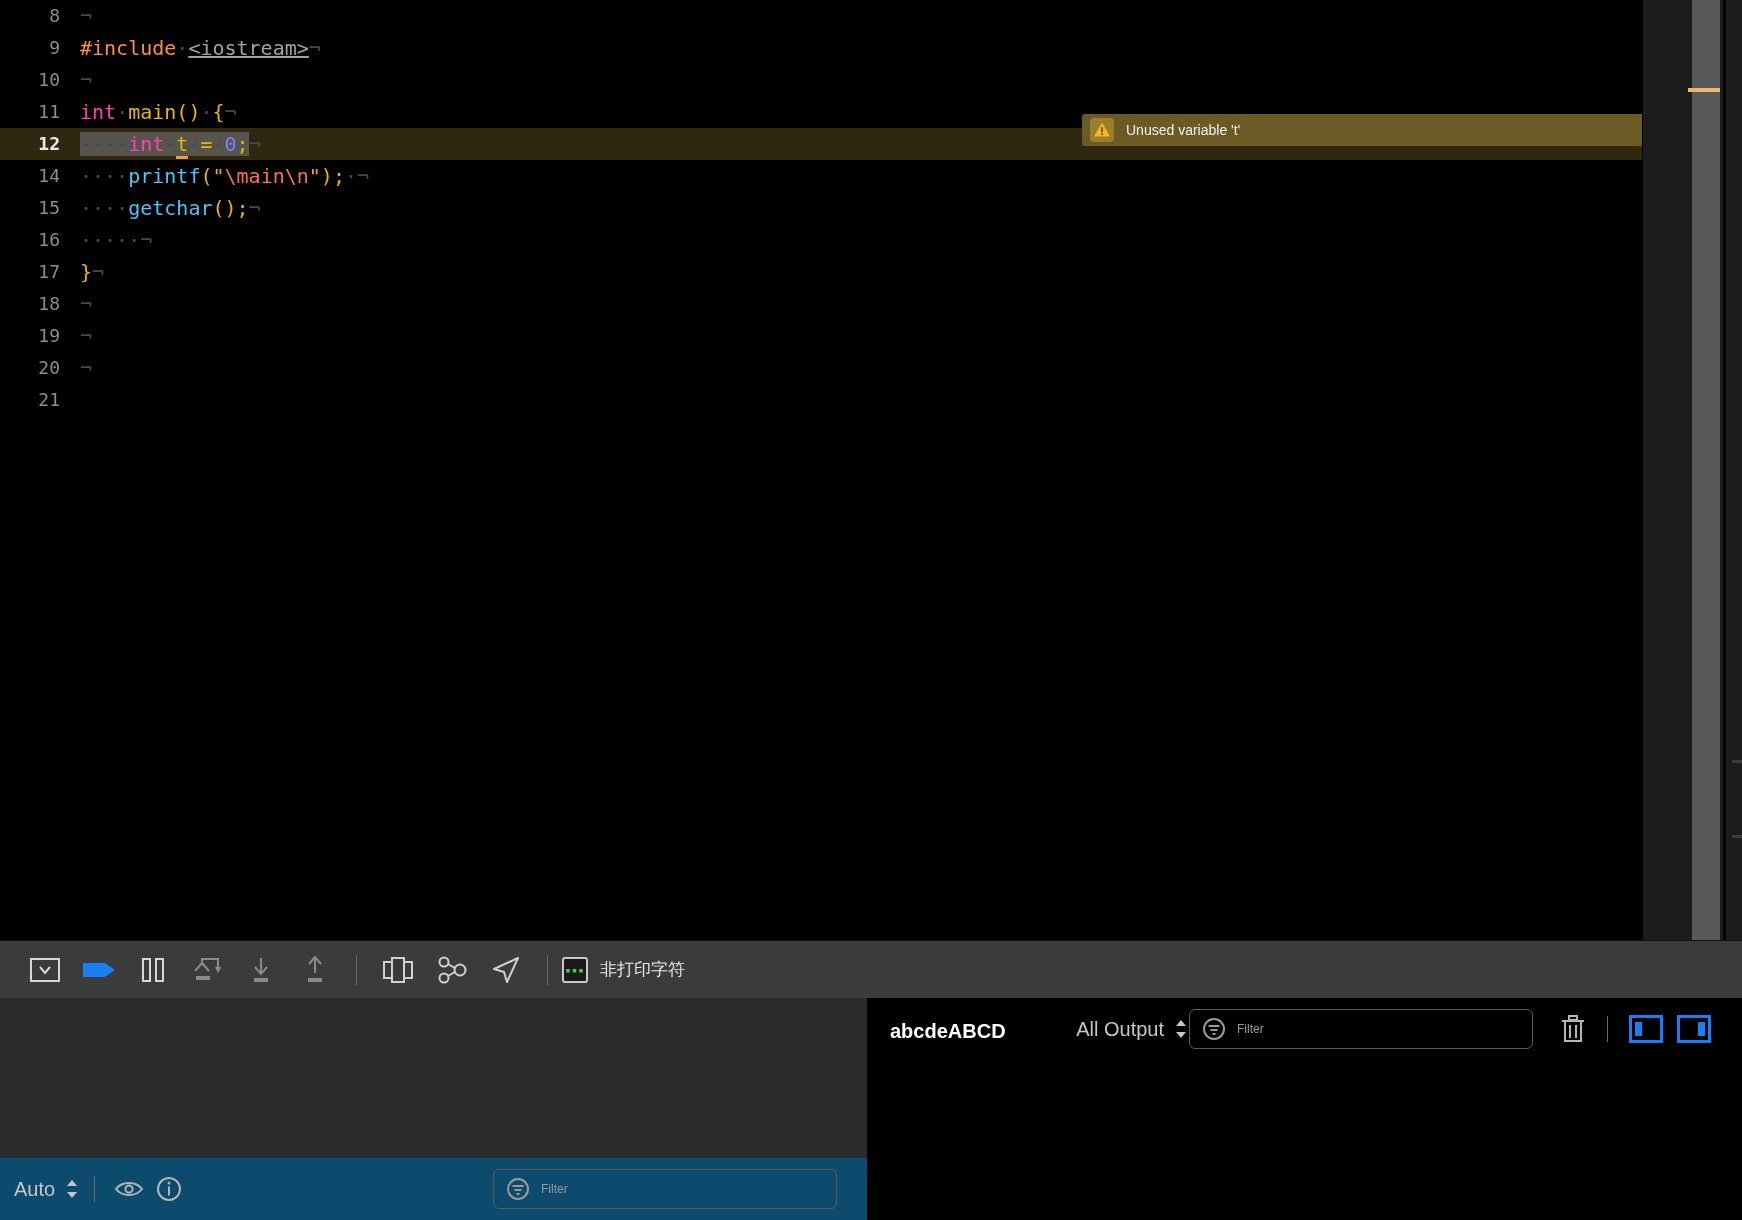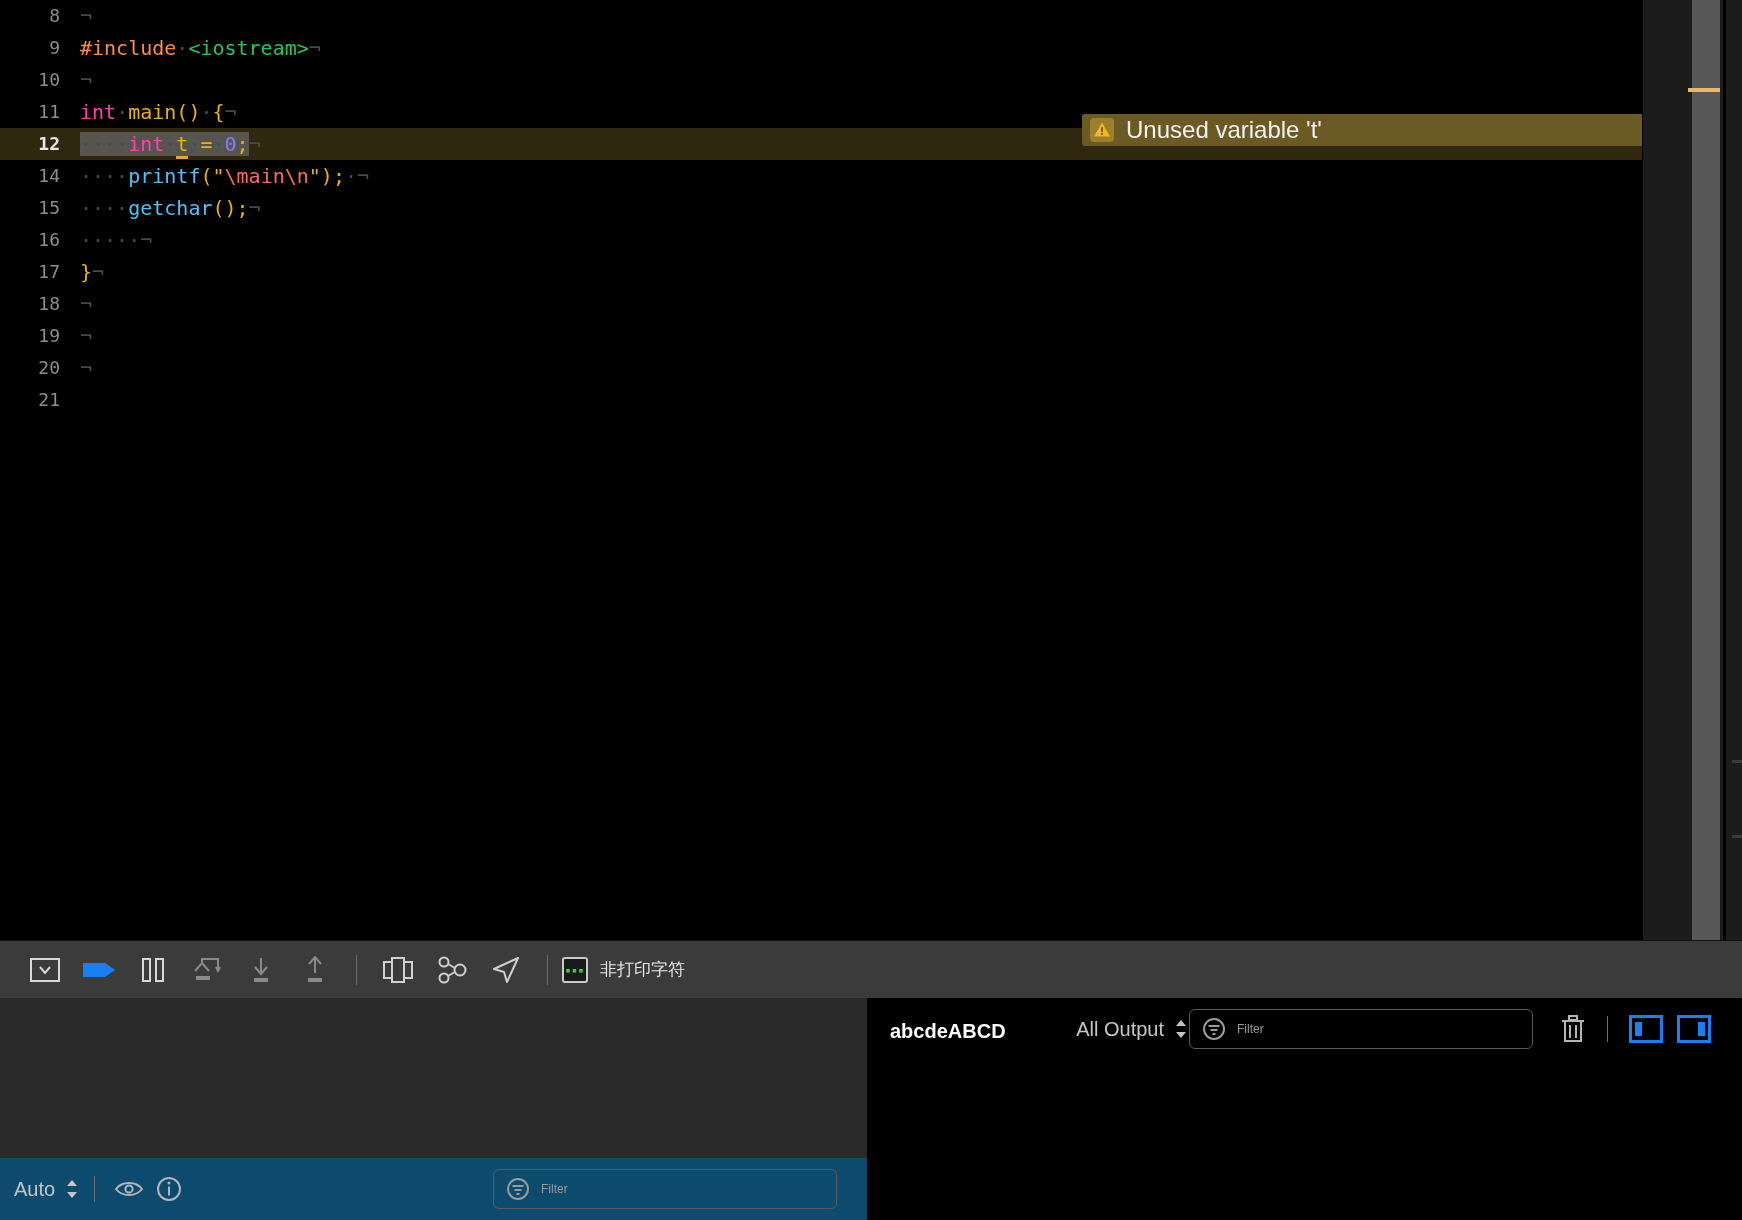--- a/index.html
+++ b/index.html
@@ -28,39 +28,39 @@
   }
   .line.hl .gutter { color:#e8e8e8; font-weight:bold; }
   .ltext { flex:1; position:relative; padding-left:4px; }
 
   
   .kw   { color:#ff40b0; }
   .fn   { color:#4ec3f7; }
   .str  { color:#fc6a5d; }
   .num  { color:#8080ff; }
   .pre  { color:#fd8f3f; }
-  .hdr  { color:#22c55e; }
+  .hdr  { color:#a3a3a3;text-decoration:underline; }
   .plain{ color:#eab308; }
   .inv  { color:#4a4a4a; }
   .dot  { color:#4a4a4a; }
   .sel  { background:#56544e; }
   .varundl { border-bottom:3px solid #e8a33d; }
 
   
   .warn-banner {
     position:absolute; right:0; top:114px; height:32px;
     background:#6b5a24; display:flex; align-items:center;
     padding:0 18px 0 8px; border-radius:3px 0 0 3px; z-index:6;
   }
   .warn-ico {
     width:24px; height:24px; margin-right:12px; display:flex;
     align-items:center; justify-content:center;
     background:#9a7f2c; border-radius:4px;
   }
-  .warn-txt { color:#f2f2f2; font-size:24px; font-family:"Liberation Sans", sans-serif; }
+  .warn-txt { color:#f2f2f2; font-size:14px; font-family:"Liberation Sans", sans-serif; }
 
   
   .minimap { position:absolute; right:0; top:0; width:100px; height:940px; background:#1c1c1c; }
   .minimap-strip { position:absolute; right:22px; top:0; width:28px; height:940px; background:#585858; }
   .minimap-mark { position:absolute; right:22px; top:88px; width:32px; height:4px; background:#e8b96a; }
   .mini-divider { position:absolute; left:0; top:0; width:1px; height:940px; background:#000; }
   .mini-divider2 { position:absolute; right:16px; top:0; width:3px; height:940px; background:#000; }
   .mini-tick { position:absolute; right:0; width:10px; height:3px; background:#3a3a3a; }
 
   

